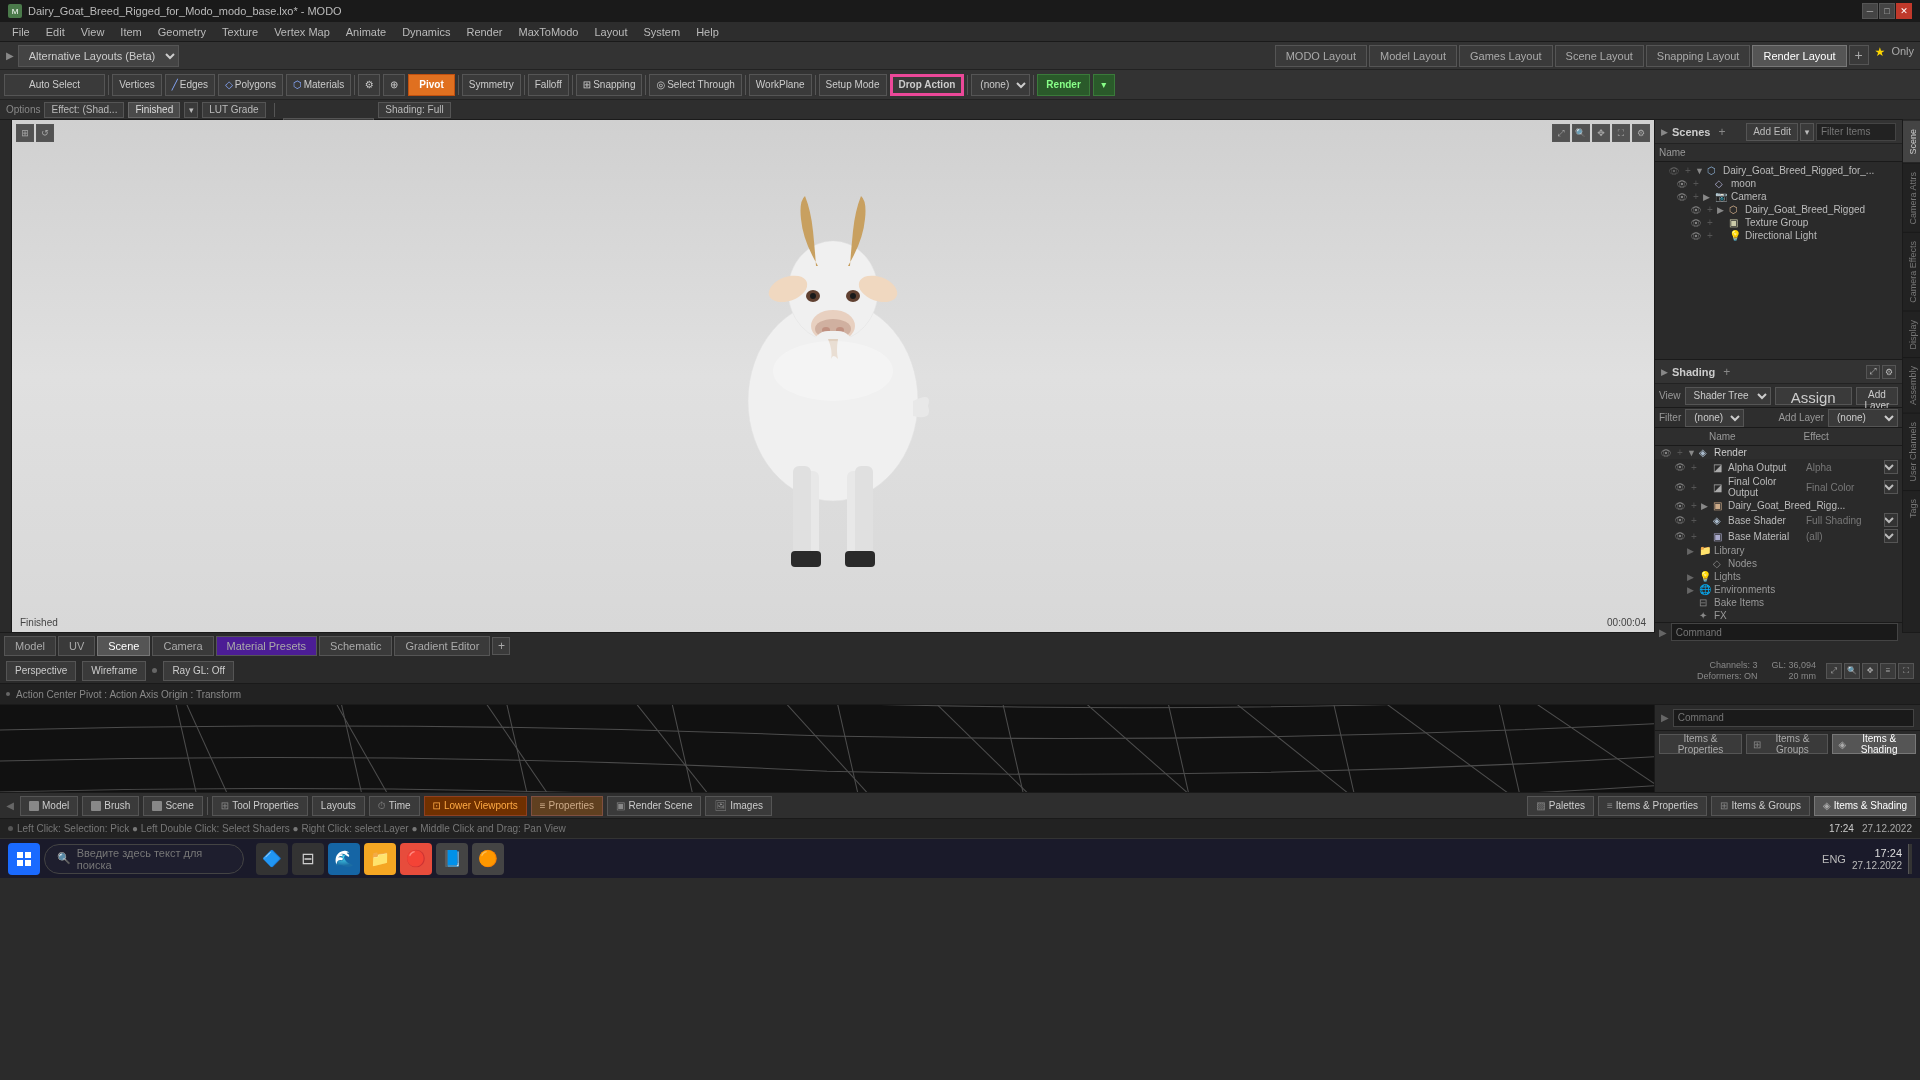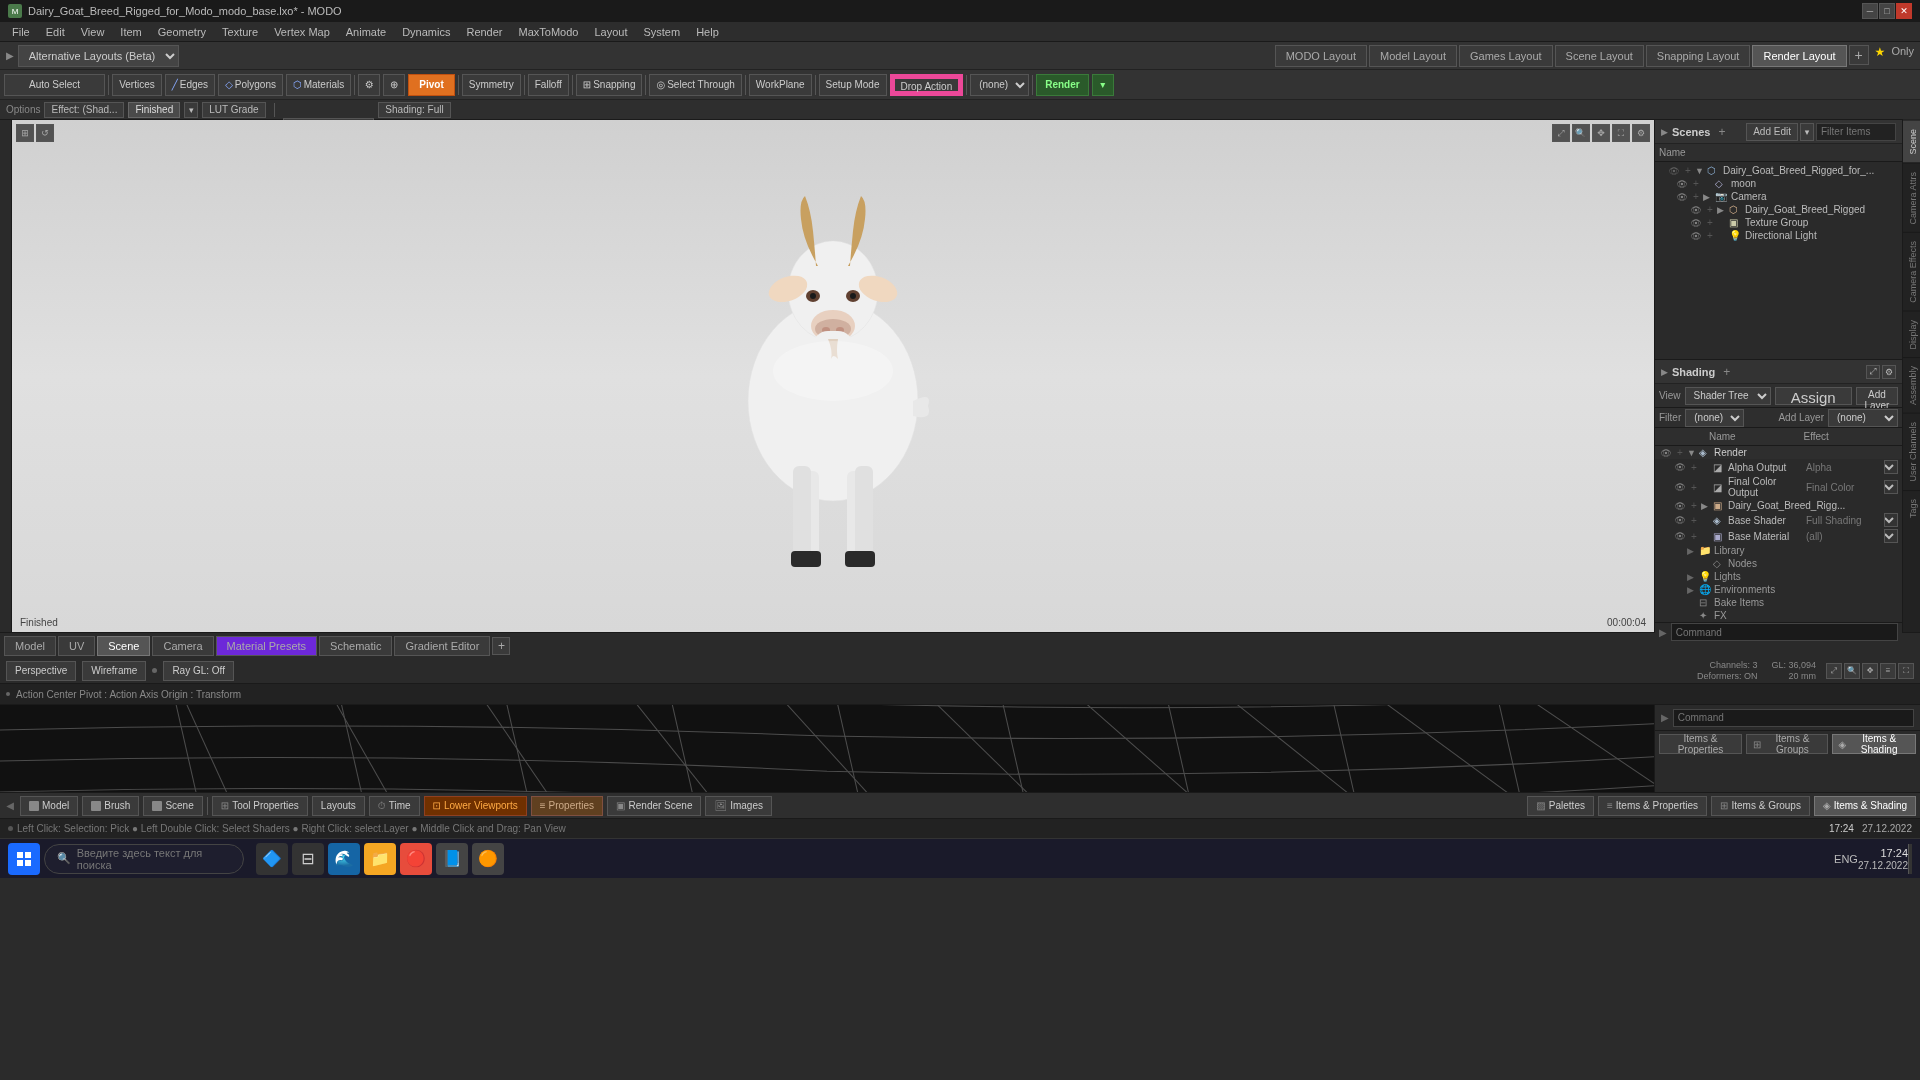--- a/index.html
+++ b/index.html
@@ -106,21 +106,21 @@
   </button>
   <div style="width:1px; height:20px; background:#555;"></div>
   <button style="padding:2px 6px; background:#3a3a3a; border:1px solid #555; color:#ccc; font-size:10px; cursor:pointer; height:22px; display:flex; align-items:center; gap:2px;">
     <span>◎</span>
       <span>Select Through</span>
   </button>
   <div style="width:1px; height:20px; background:#555;"></div>
   <button style="padding:2px 6px; background:#3a3a3a; border:1px solid #555; color:#ccc; font-size:10px; cursor:pointer; height:22px;">WorkPlane</button>
   <div style="width:1px; height:20px; background:#555;"></div>
   <button style="padding:2px 6px; background:#3a3a3a; border:1px solid #555; color:#ccc; font-size:10px; cursor:pointer; height:22px;">Setup Mode</button>
-  <button style="padding:2px 6px; background:#3a3a3a; border:5px solid #ec4899; color:#ccc; font-size:10px; cursor:pointer; height:22px;">Drop Action</button>
+  <button style="padding:2px 6px; background:#3a3a3a; border:3px solid #ec4899; color:#ccc; font-size:10px; cursor:pointer; height:22px;font-weight:bold;">Drop Action</button>
   <div style="width:1px; height:20px; background:#555;"></div>
   <select style="background:#3a3a3a; border:1px solid #555; color:#ccc; font-size:10px; height:22px; padding:0 4px;">
     <option>(none)</option>
   </select>
   <div style="width:1px; height:20px; background:#555;"></div>
   <button style="padding:2px 8px; background:#2a5a2a; border:1px solid #3a7a3a; color:#8f8; font-size:10px; cursor:pointer; height:22px; font-weight:bold;">Render</button>
   <button style="width:22px; height:22px; background:#2a5a2a; border:1px solid #3a7a3a; color:#8f8; font-size:10px; cursor:pointer;">▾</button>
 </div>
 
 <div id="optbar" style="height:20px; background:#2e2e2e; display:flex; align-items:center; padding:0 6px; gap:4px; border-bottom:1px solid #1a1a1a;">
@@ -445,21 +445,21 @@
     <div style="writing-mode:vertical-lr; transform:rotate(180deg); padding:8px 2px; font-size:9px; color:#777; cursor:pointer; text-align:center; border-bottom:1px solid #1a1a1a;">User Channels</div>
     <div style="writing-mode:vertical-lr; transform:rotate(180deg); padding:8px 2px; font-size:9px; color:#777; cursor:pointer; text-align:center; border-bottom:1px solid #1a1a1a;">Tags</div>
   </div>
 </div>
 
 <div style="height:26px; background:#2a2a2a; display:flex; align-items:center; padding:0 4px; gap:2px; border-top:1px solid #1a1a1a;">
   <div style="padding:2px 10px; font-size:11px; background:#3a3a3a; border:1px solid #555; color:#aaa; cursor:pointer; height:20px; display:flex; align-items:center;">Model</div>
   <div style="padding:2px 10px; font-size:11px; background:#3a3a3a; border:1px solid #555; color:#aaa; cursor:pointer; height:20px; display:flex; align-items:center;">UV</div>
   <div style="padding:2px 10px; font-size:11px; background:#555; border:1px solid #777; color:#fff; cursor:pointer; height:20px; display:flex; align-items:center;">Scene</div>
   <div style="padding:2px 10px; font-size:11px; background:#3a3a3a; border:1px solid #555; color:#aaa; cursor:pointer; height:20px; display:flex; align-items:center;">Camera</div>
-  <div style="padding:2px 10px; font-size:11px; background:#6d28d9; border:1px solid #555; color:#aaa; cursor:pointer; height:20px; display:flex; align-items:center;">Material Presets</div>
+  <div style="padding:2px 10px; font-size:11px; background:#4c1d95; border:1px solid #555; color:#aaa; cursor:pointer; height:20px; display:flex; align-items:center;">Material Presets</div>
   <div style="padding:2px 10px; font-size:11px; background:#3a3a3a; border:1px solid #555; color:#aaa; cursor:pointer; height:20px; display:flex; align-items:center;">Schematic</div>
   <div style="padding:2px 10px; font-size:11px; background:#3a3a3a; border:1px solid #555; color:#aaa; cursor:pointer; height:20px; display:flex; align-items:center;">Gradient Editor</div>
   <div style="width:18px; height:18px; background:#3a3a3a; border:1px solid #555; color:#aaa; display:flex; align-items:center; justify-content:center; cursor:pointer; font-size:12px;">+</div>
 </div>
 
 <div style="height:26px; background:#2a2a2a; display:flex; align-items:center; padding:0 6px; gap:6px; border-bottom:1px solid #1a1a1a;">
   <button style="padding:2px 8px; background:#3a3a3a; border:1px solid #555; color:#ccc; font-size:10px; cursor:pointer; height:20px;">Perspective</button>
   <button style="padding:2px 8px; background:#3a3a3a; border:1px solid #555; color:#ccc; font-size:10px; cursor:pointer; height:20px;">Wireframe</button>
   <div style="width:5px; height:5px; border-radius:50%; background:#666;"></div>
   <button style="padding:2px 8px; background:#3a3a3a; border:1px solid #555; color:#ccc; font-size:10px; cursor:pointer; height:20px;">Ray GL: Off</button>
@@ -633,21 +633,21 @@
   <div style="display:flex; align-items:center; gap:4px; margin-left:8px;">
     <div style="width:32px; height:32px; background:#333; border-radius:4px; display:flex; align-items:center; justify-content:center; font-size:16px; cursor:pointer;">🔷</div>
     <div style="width:32px; height:32px; background:#333; border-radius:4px; display:flex; align-items:center; justify-content:center; font-size:16px; cursor:pointer;">⊟</div>
     <div style="width:32px; height:32px; background:#1565a5; border-radius:4px; display:flex; align-items:center; justify-content:center; font-size:16px; cursor:pointer;">🌊</div>
     <div style="width:32px; height:32px; background:#f5a623; border-radius:4px; display:flex; align-items:center; justify-content:center; font-size:16px; cursor:pointer;">📁</div>
     <div style="width:32px; height:32px; background:#e74c3c; border-radius:4px; display:flex; align-items:center; justify-content:center; font-size:16px; cursor:pointer;">🔴</div>
     <div style="width:32px; height:32px; background:#444; border-radius:4px; display:flex; align-items:center; justify-content:center; font-size:16px; cursor:pointer;">📘</div>
     <div style="width:32px; height:32px; background:#444; border-radius:4px; display:flex; align-items:center; justify-content:center; font-size:16px; cursor:pointer;">🟠</div>
   </div>
   <div style="flex:1;"></div>
-  <div style="display:flex; align-items:center; ">
+  <div style="display:flex; align-items:center; gap:6px;">
     <span style="font-size:11px; color:#bbb;">ENG</span>
     <div style="display:flex; flex-direction:column; align-items:flex-end; gap:1px;">
       <span style="font-size:11px; color:#ddd;">17:24</span>
       <span style="font-size:10px; color:#bbb;">27.12.2022</span>
     </div>
     <div style="width:4px; height:30px; background:#333; border-left:1px solid #555; cursor:pointer;"></div>
   </div>
 </div>
 
 </body></html>

